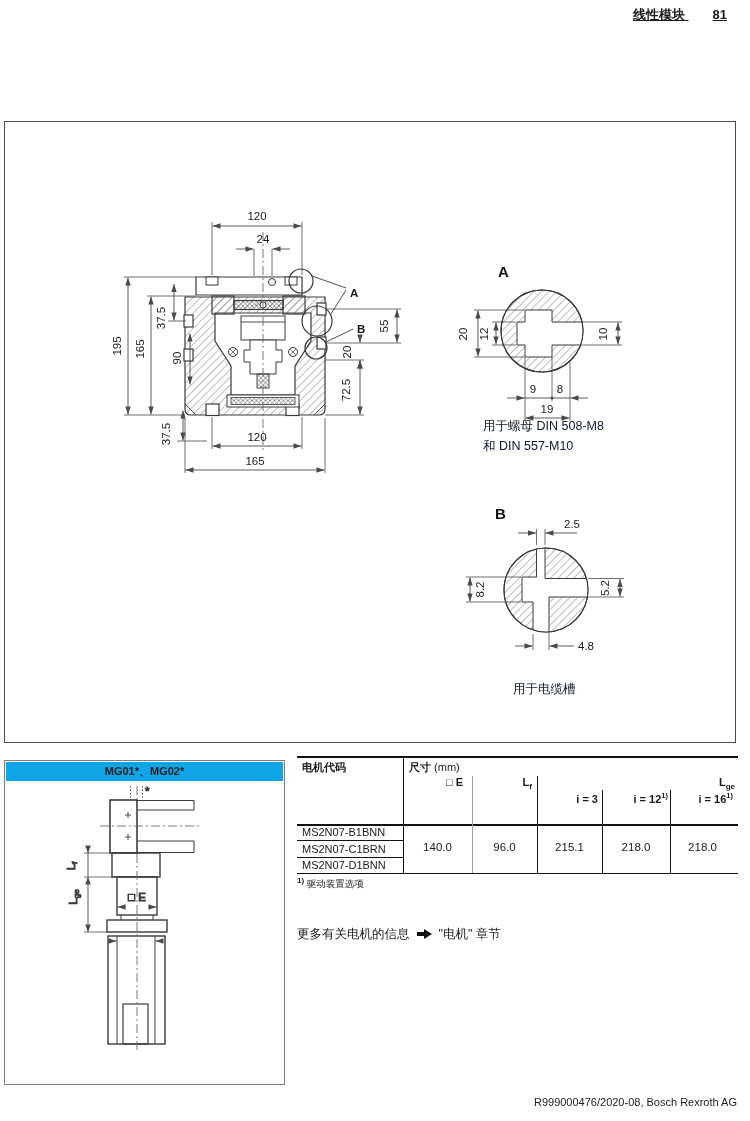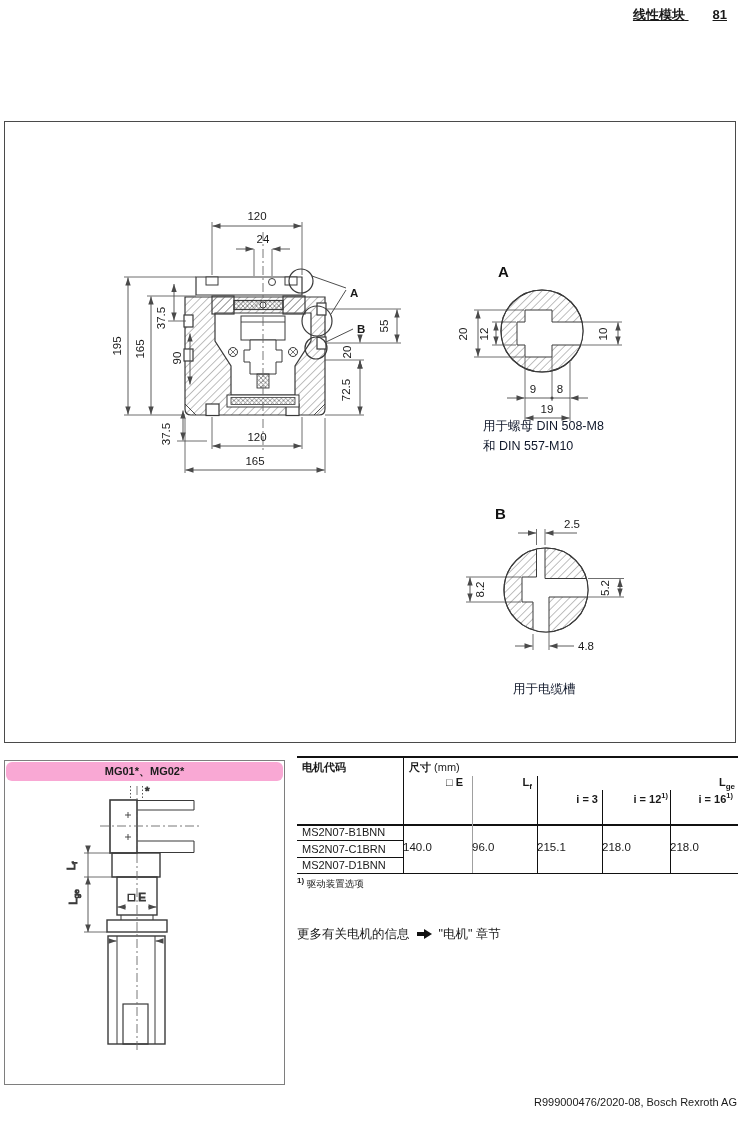--- a/index.html
+++ b/index.html
@@ -7,40 +7,40 @@
   .page {
     position:relative; width:750px; height:1121px; background:#fff;
     font-family:"Liberation Sans", sans-serif; color:#1a1a1a; overflow:hidden;
   }
   
   .hdr { position:absolute; top:6px; right:23px; font-size:13px; font-weight:bold;text-decoration:underline; }
   .hdr .pgnum { margin-left:24px; }
   
   .main-box { position:absolute; left:4px; top:121px; width:732px; height:622px; border:1.5px solid #4a4a4a; background:#fff; }
   .motor-box { position:absolute; left:4px; top:760px; width:281px; height:325px; border:1.5px solid #7e7e7e; background:#fff; }
-  .motor-box-bar { position:absolute; left:1px; top:1px; right:1px; height:19px; background:#f9a8d4; text-align:center; font-size:11px; font-weight:600; color:#1c1c1c; line-height:19px;border-radius:6px; }
+  .motor-box-bar { position:absolute; left:1px; top:1px; right:1px; height:19px; background:#0ea5e9; text-align:center; font-size:11px; font-weight:600; color:#1c1c1c; line-height:19px; }
   
   svg.art { position:absolute; left:0; top:0; pointer-events:none; }
   svg.art text { font-family:"Liberation Sans", sans-serif; fill:#1a1a1a; font-size:11.5px; }
   .dimline { stroke:#4a4a4a; stroke-width:0.9; fill:none; }
   .ext { stroke:#4a4a4a; stroke-width:0.8; fill:none; }
   .draw { stroke:#3a3a3a; fill:none; }
   .cl { stroke:#6a6a6a; stroke-width:0.9; fill:none; stroke-dasharray:9 3 2 3; }
   .dot { stroke:#555; stroke-width:1; fill:none; stroke-dasharray:1.5 2; }
   
   .cap { position:absolute; font-size:12.5px; color:#0f172a; line-height:20px; white-space:nowrap; }
   .dlabel { position:absolute; font-size:15px; font-weight:bold; color:#111; }
   
   .tbl { position:absolute; left:297px; top:756px; width:441px; height:120px; font-size:11px; }
   .tl { position:absolute; background:#111; }
   .tl.gray { background:#a0a0a0; }
   .tcell { position:absolute; white-space:nowrap; }
   .tb { font-weight:bold; }
   .tr-right { text-align:right; }
-  .tc-center { font-size:11.5px; }
+  .tc-center { text-align:center; font-size:11.5px; }
   sup { font-size:7.5px; vertical-align:super; line-height:0; }
   sub { font-size:8px; vertical-align:sub; line-height:0; }
   
   .fn1 { position:absolute; left:297px; top:876px; font-size:9.5px; }
   .fn1 .mark { font-size:8px; font-weight:bold; vertical-align:super; }
   .fn2 { position:absolute; left:297px; top:891px; font-size:12px; }
   .more { position:absolute; left:297px; top:926px; font-size:12.5px; }
   .arr { display:inline-block; vertical-align:middle; margin:0 7px 2px 7px; }
   .arr .tail { display:inline-block; width:7px; height:4px; background:#111; vertical-align:middle; }
   .arr .head { display:inline-block; width:0; height:0; border-top:5.5px solid transparent; border-bottom:5.5px solid transparent; border-left:8px solid #111; vertical-align:middle; }

